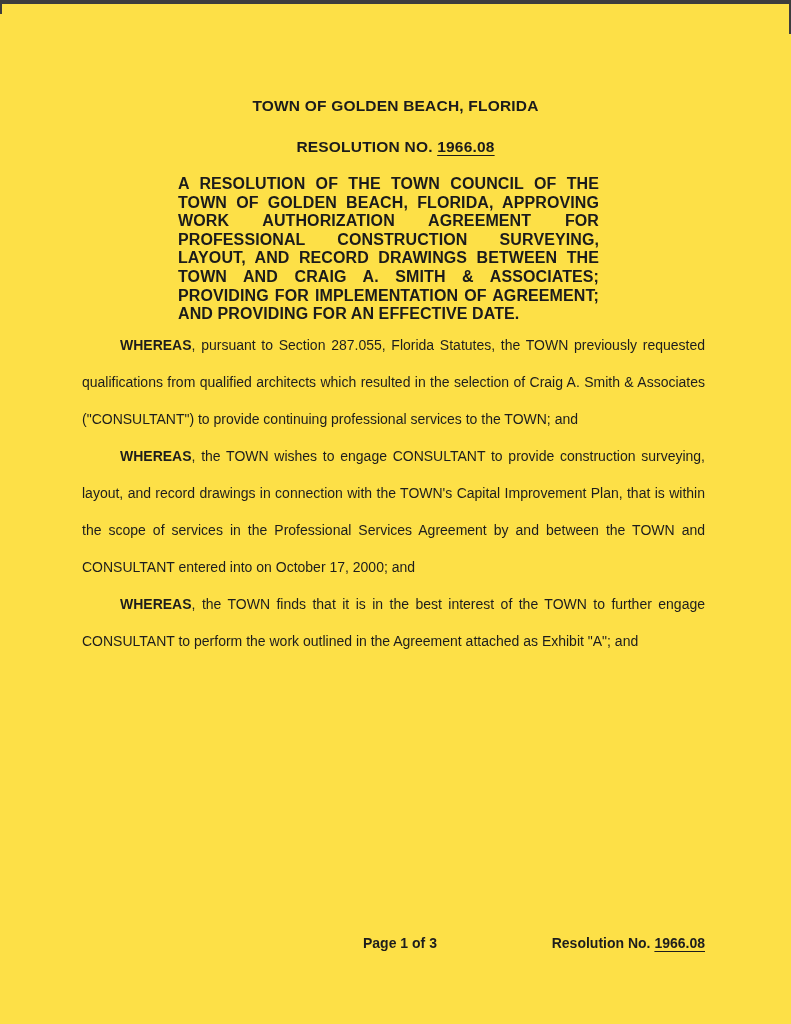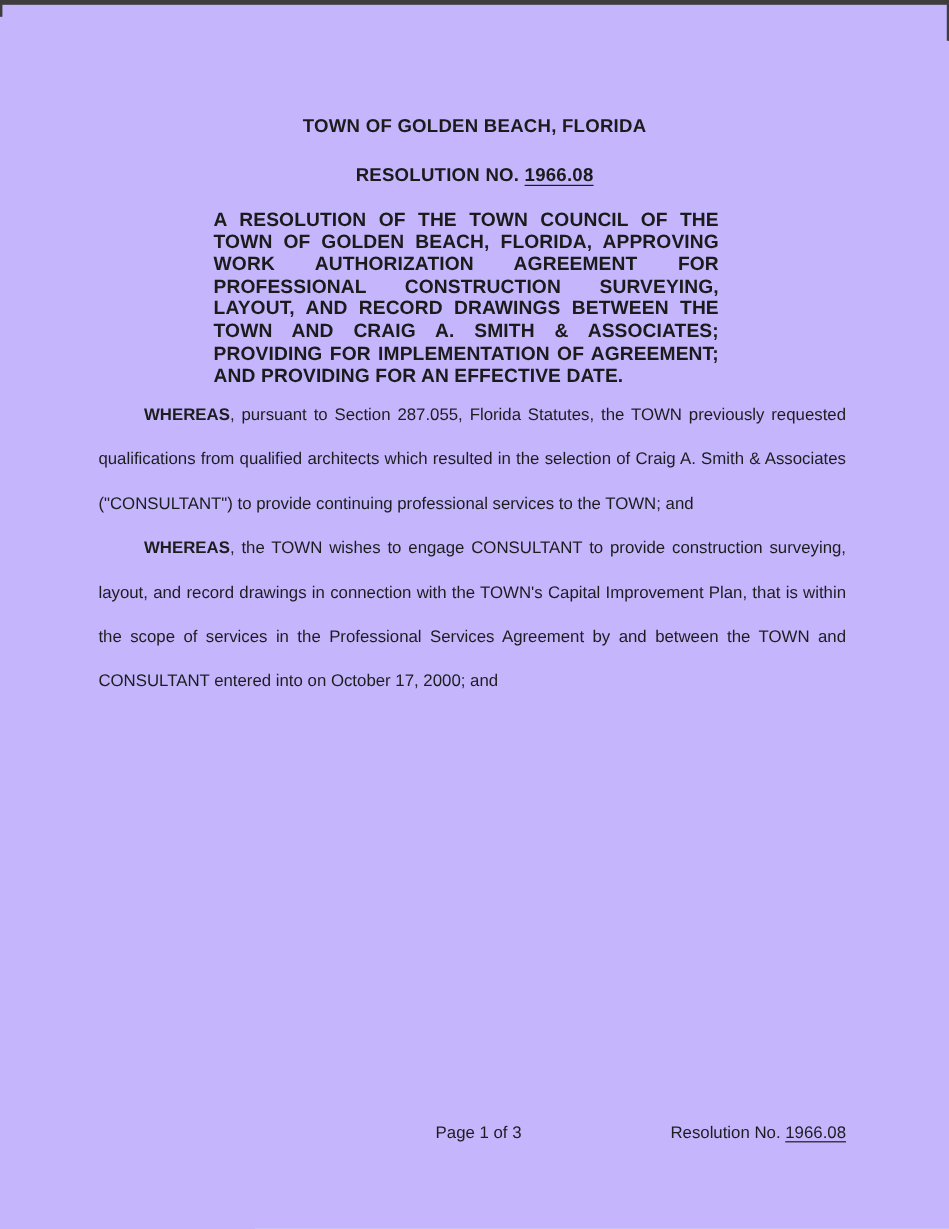--- a/index.html
+++ b/index.html
@@ -9,21 +9,21 @@
     height: 1024px;
     background: #ffffff;
     font-family: "Liberation Sans", sans-serif;
     color: #1c1c1c;
     overflow: hidden;
   }
   .page {
     position: relative;
     width: 791px;
     height: 1024px;
-    background: #c4b5fd;
+    background: #fde047;
   }
   
   .scan-top {
     position: absolute; top: 0; left: 0;
     width: 100%; height: 4px;
     background: #3d3d3d;
   }
   .scan-left {
     position: absolute; top: 0; left: 0;
     width: 2px; height: 14px;
@@ -81,20 +81,21 @@
   .footer {
     position: absolute;
     top: 935px;
     left: 363px;
     width: 342px;
     display: flex;
     justify-content: space-between;
     align-items: flex-end;
     font-size: 14px;
     color: #1d1d1d;
+    font-weight: bold;
   }
 </style>
 </head>
 <body>
 
 <div class="page">
 
   <div class="scan-top"></div>
   <div class="scan-left"></div>
   <div class="scan-right"></div>
@@ -104,20 +105,21 @@
   <h2 class="doc-subtitle"><span>RESOLUTION NO. </span><span class="underlined">1966.08</span></h2>
 
   <p class="summary">A RESOLUTION OF THE TOWN COUNCIL OF THE TOWN OF GOLDEN BEACH, FLORIDA, APPROVING WORK AUTHORIZATION AGREEMENT FOR PROFESSIONAL CONSTRUCTION SURVEYING, LAYOUT, AND RECORD DRAWINGS BETWEEN THE TOWN AND CRAIG A. SMITH &amp; ASSOCIATES; PROVIDING FOR IMPLEMENTATION OF AGREEMENT; AND PROVIDING FOR AN EFFECTIVE DATE.</p>
 
   <div class="doc-body">
 
     <p class="para"><span class="lead">WHEREAS</span><span>, pursuant to Section 287.055, Florida Statutes, the TOWN previously requested qualifications from qualified architects which resulted in the selection of Craig A. Smith &amp; Associates ("CONSULTANT") to provide continuing professional services to the TOWN; and</span></p>
 
     <p class="para"><span class="lead">WHEREAS</span><span>, the TOWN wishes to engage CONSULTANT to provide construction surveying, layout, and record drawings in connection with the TOWN's Capital Improvement Plan, that is within the scope of services in the Professional Services Agreement by and between the TOWN and CONSULTANT entered into on October 17, 2000; and</span></p>
 
+    <p class="para"><span class="lead">WHEREAS</span><span>, the TOWN finds that it is in the best interest of the TOWN to further engage CONSULTANT to perform the work outlined in the Agreement attached as Exhibit "A"; and</span></p>
 
 
   </div>
 
   <div class="footer">
     <span>Page 1 of 3</span>
     <span><span>Resolution No. </span><span class="underlined">1966.08</span></span>
   </div>
 
 </div>

